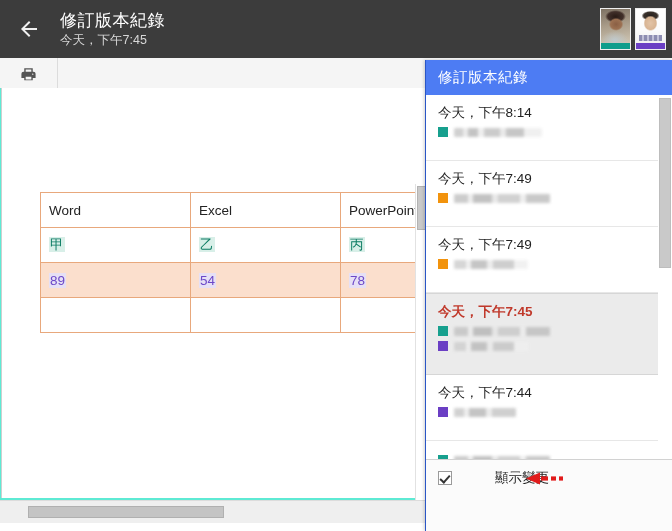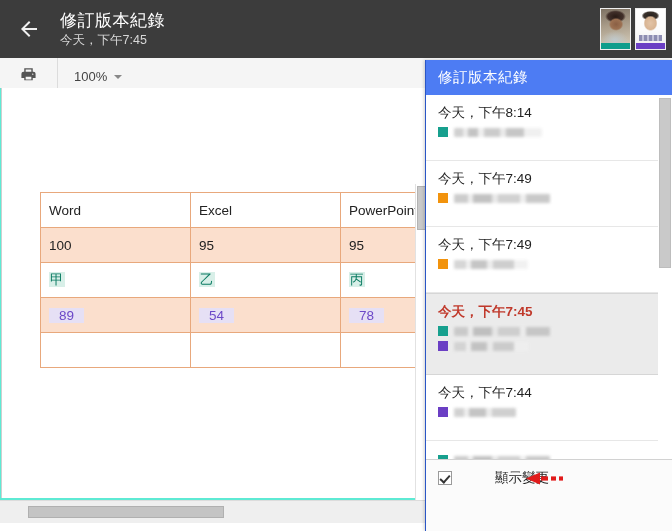--- a/index.html
+++ b/index.html
@@ -148,21 +148,21 @@
     vertical-align: middle;
     white-space: nowrap;
     overflow: hidden;
   }
   
   .t-orange { left: 38px; top: 104px; width: 460px; }
   .t-orange td { border: 1px solid #e8a87c; }
   .row-peach { background: #fbdfcd; }
   .row-white { background: #ffffff; }
   .hl-teal   { background: #d8efe8; color: #0c7c63; padding: 0 1px; }
-  .hl-purple { background: #e6e0f5; color: #6c48c8; padding: 0 10px; }
+  .hl-purple { background: #e6e0f5; color: #6c48c8; padding: 0 1px; }
   
   .t-green { left: 38px; top: 419px; width: 460px; }
   .t-green td { border: 1px solid #93c96f; height: 36px; }
 
   
   .doc-vscroll {
     position: absolute; right: 0; top: 96px;
     width: 14px; height: 412px;
     background: #ffffff;
     border-left: 1px solid #e2e2e2;
@@ -341,42 +341,33 @@
   </div>
 
   <div class="toolbar">
     <div class="tb-print">
       <span>
         <svg width="17" height="17" viewBox="0 0 24 24" aria-hidden="true">
           <path d="M19 8h-1V3H6v5H5a3 3 0 0 0-3 3v6h4v3h12v-3h4v-6a3 3 0 0 0-3-3zM8 5h8v3H8V5zm8 14H8v-4h8v4zm3-7.5a1 1 0 1 1-1-1 1 1 0 0 1 1 1z" fill="#555"></path>
         </svg>
       </span>
     </div>
-    <div class="tb-zoom">
-      <span class="zval">100%</span>
-      <span class="caret-down"></span>
-    </div>
     <div class="tb-spacer"></div>
     <div class="tb-right">總計</div>
   </div>
 
   <div class="docarea">
     <div class="page">
 
       <table class="doctable t-orange">
         <tbody>
             <tr class="row-white">
           <td style="width:150px">Word</td>
           <td style="width:150px">Excel</td>
           <td style="width:160px">PowerPoint</td>
-        </tr>
-        <tr class="row-peach">
-          <td>100</td>
-          <td>95</td>
-          <td>95</td>
         </tr>
         <tr class="row-white">
           <td><span class="hl-teal">甲</span></td>
           <td><span class="hl-teal">乙</span></td>
           <td><span class="hl-teal">丙</span></td>
         </tr>
         <tr class="row-peach">
           <td><span class="hl-purple">89</span></td>
           <td><span class="hl-purple">54</span></td>
           <td><span class="hl-purple">78</span></td>

